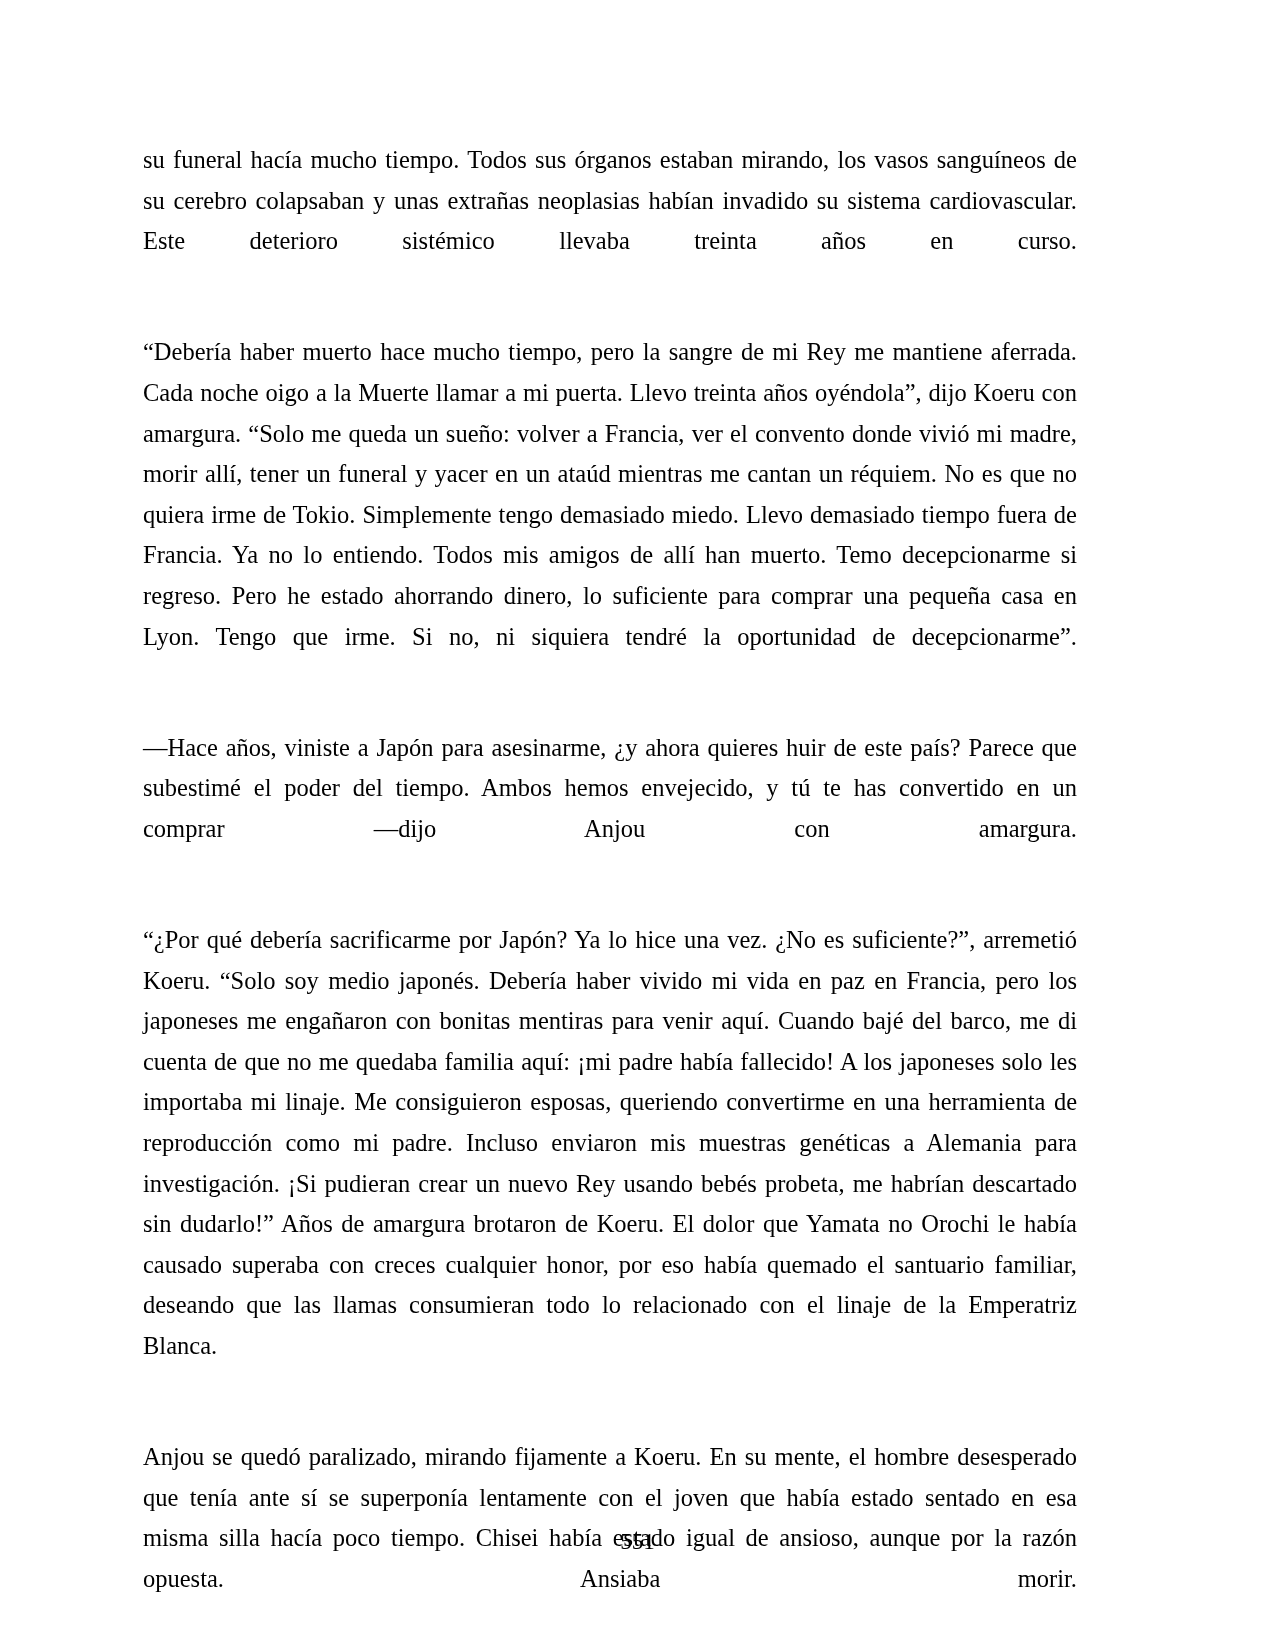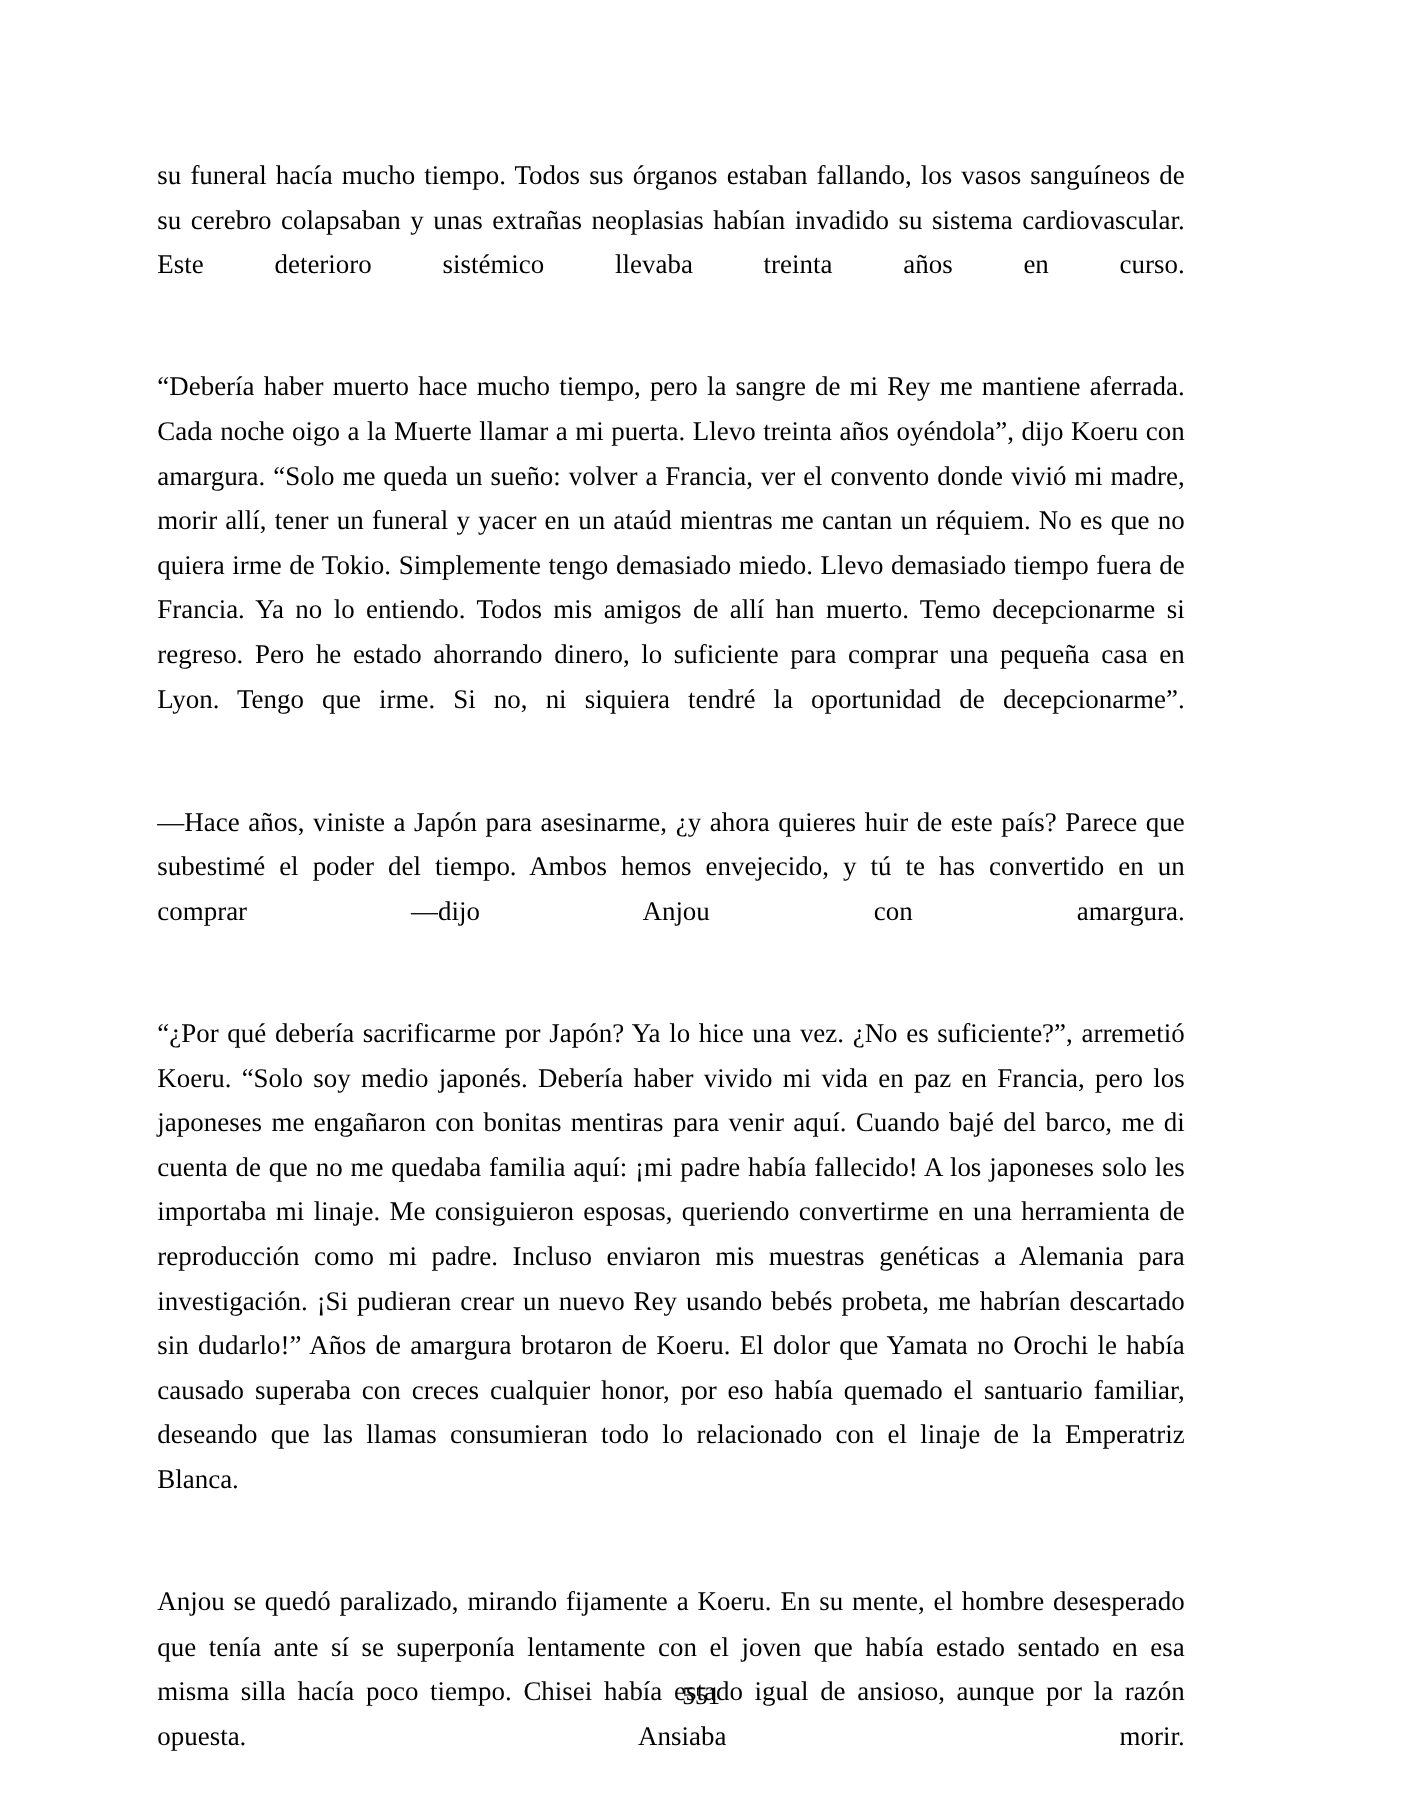--- a/index.html
+++ b/index.html
@@ -53,21 +53,21 @@
     line-height: 28px;
     font-family: "Liberation Serif", "DejaVu Serif", serif;
   }
 </style>
 </head>
 <body>
 
 <div class="page">
 
   <div class="text-block">
-    <p class="para">su funeral hacía mucho tiempo. Todos sus órganos estaban fallando, los vasos sanguíneos de su cerebro colapsaban y unas extrañas neoplasias habían invadido su sistema cardiovascular. Este deterioro sistémico llevaba treinta años en curso.</p>
+    <p class="para">su funeral hacía mucho tiempo. Todos sus órganos estaban mirando, los vasos sanguíneos de su cerebro colapsaban y unas extrañas neoplasias habían invadido su sistema cardiovascular. Este deterioro sistémico llevaba treinta años en curso.</p>
     <p class="para">“Debería haber muerto hace mucho tiempo, pero la sangre de mi Rey me mantiene aferrada. Cada noche oigo a la Muerte llamar a mi puerta. Llevo treinta años oyéndola”, dijo Koeru con amargura. “Solo me queda un sueño: volver a Francia, ver el convento donde vivió mi madre, morir allí, tener un funeral y yacer en un ataúd mientras me cantan un réquiem. No es que no quiera irme de Tokio. Simplemente tengo demasiado miedo. Llevo demasiado tiempo fuera de Francia. Ya no lo entiendo. Todos mis amigos de allí han muerto. Temo decepcionarme si regreso. Pero he estado ahorrando dinero, lo suficiente para comprar una pequeña casa en Lyon. Tengo que irme. Si no, ni siquiera tendré la oportunidad de decepcionarme”.</p>
     <p class="para">—Hace años, viniste a Japón para asesinarme, ¿y ahora quieres huir de este país? Parece que subestimé el poder del tiempo. Ambos hemos envejecido, y tú te has convertido en un comprar —dijo Anjou con amargura.</p>
     <p class="para">“¿Por qué debería sacrificarme por Japón? Ya lo hice una vez. ¿No es suficiente?”, arremetió Koeru. “Solo soy medio japonés. Debería haber vivido mi vida en paz en Francia, pero los japoneses me engañaron con bonitas mentiras para venir aquí. Cuando bajé del barco, me di cuenta de que no me quedaba familia aquí: ¡mi padre había fallecido! A los japoneses solo les importaba mi linaje. Me consiguieron esposas, queriendo convertirme en una herramienta de reproducción como mi padre. Incluso enviaron mis muestras genéticas a Alemania para investigación. ¡Si pudieran crear un nuevo Rey usando bebés probeta, me habrían descartado sin dudarlo!” Años de amargura brotaron de Koeru. El dolor que Yamata no Orochi le había causado superaba con creces cualquier honor, por eso había quemado el santuario familiar, deseando que las llamas consumieran todo lo relacionado con el linaje de la Emperatriz Blanca.</p>
     <p class="para">Anjou se quedó paralizado, mirando fijamente a Koeru. En su mente, el hombre desesperado que tenía ante sí se superponía lentamente con el joven que había estado sentado en esa misma silla hacía poco tiempo. Chisei había estado igual de ansioso, aunque por la razón opuesta. Ansiaba morir.</p>
 
   </div>
 
   <div class="page-number">551</div>
 
 </div>

